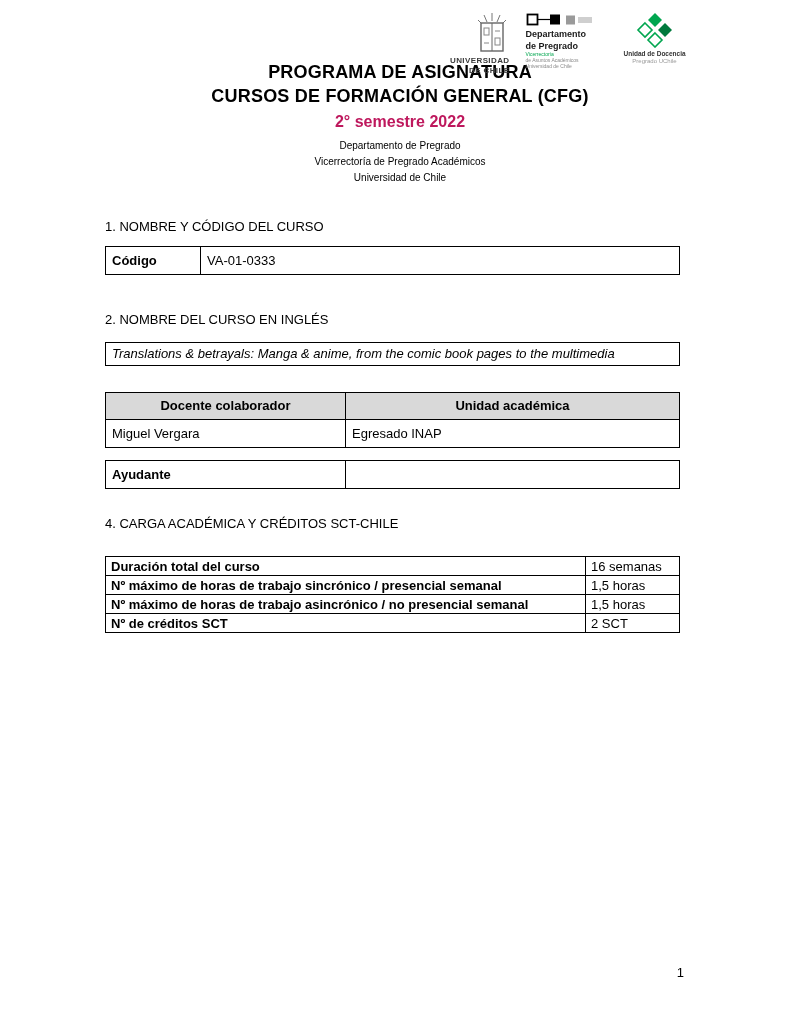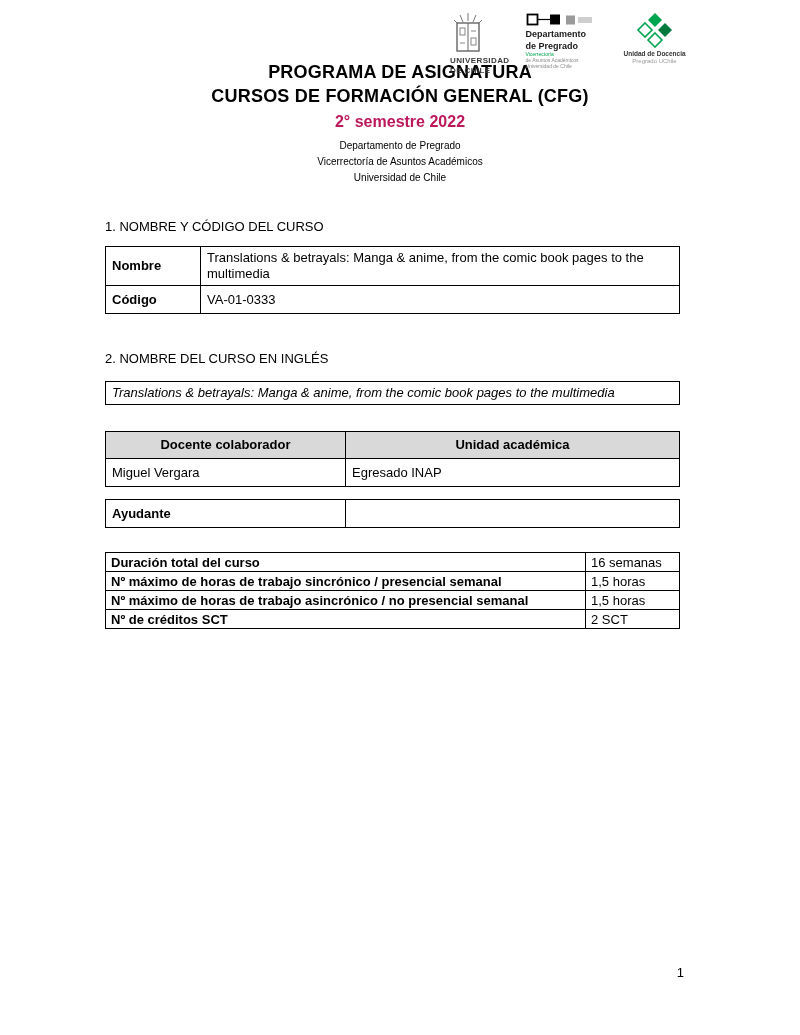--- a/index.html
+++ b/index.html
@@ -5,21 +5,21 @@
   * { margin:0; padding:0; box-sizing:border-box; }
   html,body { background:#e8e8e8; }
   body { font-family:"Liberation Sans", sans-serif; color:#000; }
   .page {
     position:relative; width:800px; height:1035px; background:#ffffff;
     margin:0 auto; overflow:hidden;
   }
 
   
   .logo-strip { position:absolute; top:12px; left:450px; display:flex; align-items:flex-start; gap:16px; }
-  .logo { display:flex; flex-direction:column; align-items:flex-start; }
+  .logo { display:flex; flex-direction:column; align-items:flex-end; }
   .uchile-text { font-size:8px; font-weight:bold; color:#3a3a3a; letter-spacing:.4px; line-height:10px; text-align:center; }
   .pregrado { align-items:flex-start; width:78px; }
   .pregrado-title { font-size:9px; font-weight:bold; color:#1a1a1a; line-height:10px; margin-top:2px; }
   .pregrado-sub { font-size:5px; color:#8a8a8a; line-height:6px; }
   .pregrado-sub.green { color:#00A64F; }
   .docencia { width:70px; align-items:center; }
   .docencia-l1 { font-size:6.5px; font-weight:bold; color:#333; line-height:8px; margin-top:2px; text-align:center; }
   .docencia-l2 { font-size:6px; color:#9a9a9a; line-height:7px; text-align:center; }
 
   
@@ -111,37 +111,33 @@
       <div class="docencia-l1">Unidad de Docencia</div>
       <div class="docencia-l2">Pregrado UChile</div>
     </div>
   </div>
 
   <div class="title-block">
     <div class="main-title">PROGRAMA DE ASIGNATURA</div>
     <div class="main-title">CURSOS DE FORMACIÓN GENERAL (CFG)</div>
     <div class="semester">2° semestre 2022</div>
     <div class="subline first">Departamento de Pregrado</div>
-    <div class="subline">Vicerrectoría de Asuntos Académicos</div>
+    <div class="subline">Vicerrectoría de Pregrado Académicos</div>
     <div class="subline">Universidad de Chile</div>
   </div>
 
   <div class="content">
 
     <div class="section-heading mt-s1">1. NOMBRE Y CÓDIGO DEL CURSO</div>
     <table class="tbl tbl-s1">
       <colgroup>
           <col style="width:95px">
           <col>
         </colgroup>
       <tbody>
-          <tr>
-        <td class="label-cell">Nombre</td>
-        <td>Translations &amp; betrayals: Manga &amp; anime, from the comic book pages to the multimedia</td>
-      </tr>
       <tr class="row-codigo">
         <td class="label-cell">Código</td>
         <td>VA-01-0333</td>
       </tr>
     </tbody>
       </table>
 
     <div class="section-heading mt-s2">2. NOMBRE DEL CURSO EN INGLÉS</div>
     <table class="tbl tbl-s2">
       <tbody>
@@ -176,20 +172,21 @@
           <col>
         </colgroup>
       <tbody>
           <tr>
         <td class="label-cell">Ayudante</td>
         <td></td>
       </tr>
     </tbody>
       </table>
 
+    <div class="section-heading mt-s4">4. CARGA ACADÉMICA Y CRÉDITOS SCT-CHILE</div>
     <table class="tbl tbl-s4">
       <colgroup>
           <col style="width:480px">
           <col>
         </colgroup>
       <tbody>
           <tr>
         <td class="label-cell">Duración total del curso</td>
         <td>16 semanas</td>
       </tr>

